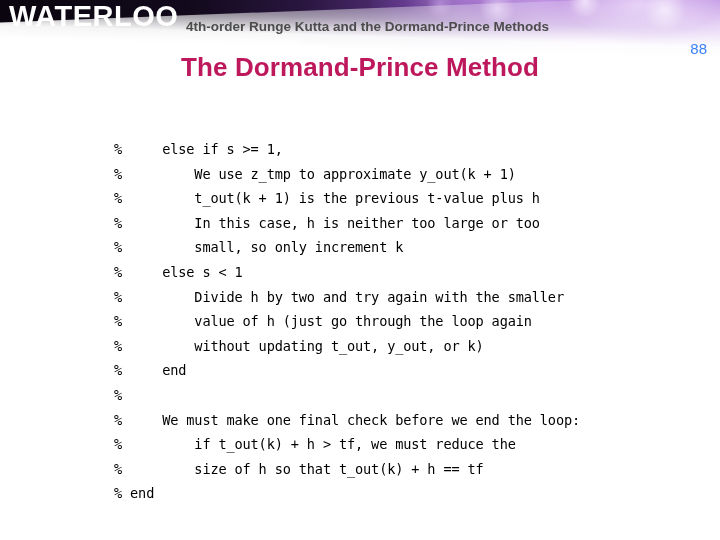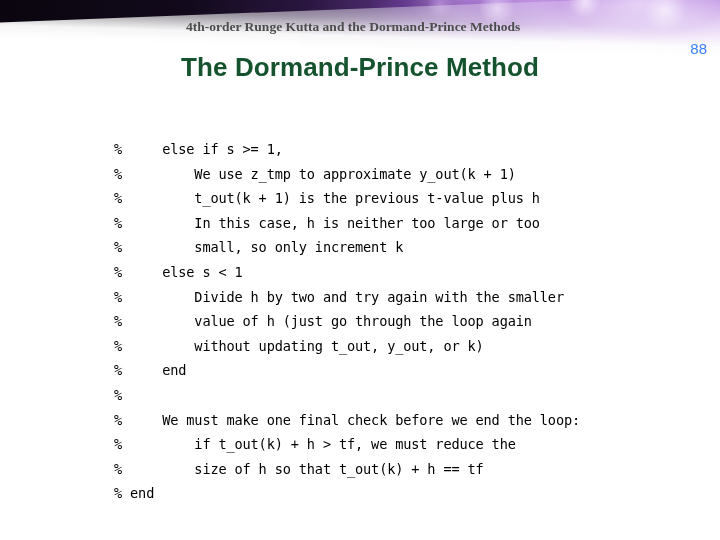--- a/index.html
+++ b/index.html
@@ -89,21 +89,21 @@
     display: block;
     margin-top: 2px;
   }
 
   
   .subtitle {
     position: absolute;
     left: 186px;
     top: 19px;
     z-index: 6;
-    font-family: Liberation Serif, serif;
+    font-family: Liberation Sans, sans-serif;
     font-weight: bold;
     font-size: 13.5px;
     color: #4c4c4c;
     white-space: nowrap;
   }
   .page-number {
     position: absolute;
     right: 13px;
     top: 40px;
     z-index: 6;
@@ -116,21 +116,21 @@
   .slide-title {
     position: absolute;
     left: 0;
     top: 52px;
     width: 720px;
     text-align: center;
     z-index: 7;
     font-family: "Liberation Sans", sans-serif;
     font-weight: bold;
     font-size: 26px;
-    color: #14532d;
+    color: #be185d;
     letter-spacing: 0.1px;
   }
 
   
   .code-block {
     position: absolute;
     left: 114px;
     top: 137px;
     font-family: "DejaVu Sans Mono", monospace;
     font-size: 13.6px;
@@ -148,20 +148,21 @@
 <body>
 
 <div class="banner">
   <div class="banner-base"></div>
   <div class="banner-cloud"></div>
   <div class="banner-fade"></div>
   <div class="banner-fade2"></div>
 </div>
 
 <div class="logo">
+  <span class="logo-waterloo">WATERLOO</span>
 </div>
 
 <div class="subtitle">4th-order Runge Kutta and the Dormand-Prince Methods</div>
 
 <div class="page-number">88</div>
 
 <div class="slide-title">The Dormand-Prince Method</div>
 
 <div class="code-block" id="code-block"><div class="code-line">%     else if s &gt;= 1,</div><div class="code-line">%         We use z_tmp to approximate y_out(k + 1)</div><div class="code-line">%         t_out(k + 1) is the previous t-value plus h</div><div class="code-line">%         In this case, h is neither too large or too</div><div class="code-line">%         small, so only increment k</div><div class="code-line">%     else s &lt; 1</div><div class="code-line">%         Divide h by two and try again with the smaller</div><div class="code-line">%         value of h (just go through the loop again</div><div class="code-line">%         without updating t_out, y_out, or k)</div><div class="code-line">%     end</div><div class="code-line">%</div><div class="code-line">%     We must make one final check before we end the loop:</div><div class="code-line">%         if t_out(k) + h &gt; tf, we must reduce the</div><div class="code-line">%         size of h so that t_out(k) + h == tf</div><div class="code-line">% end</div></div>
 

